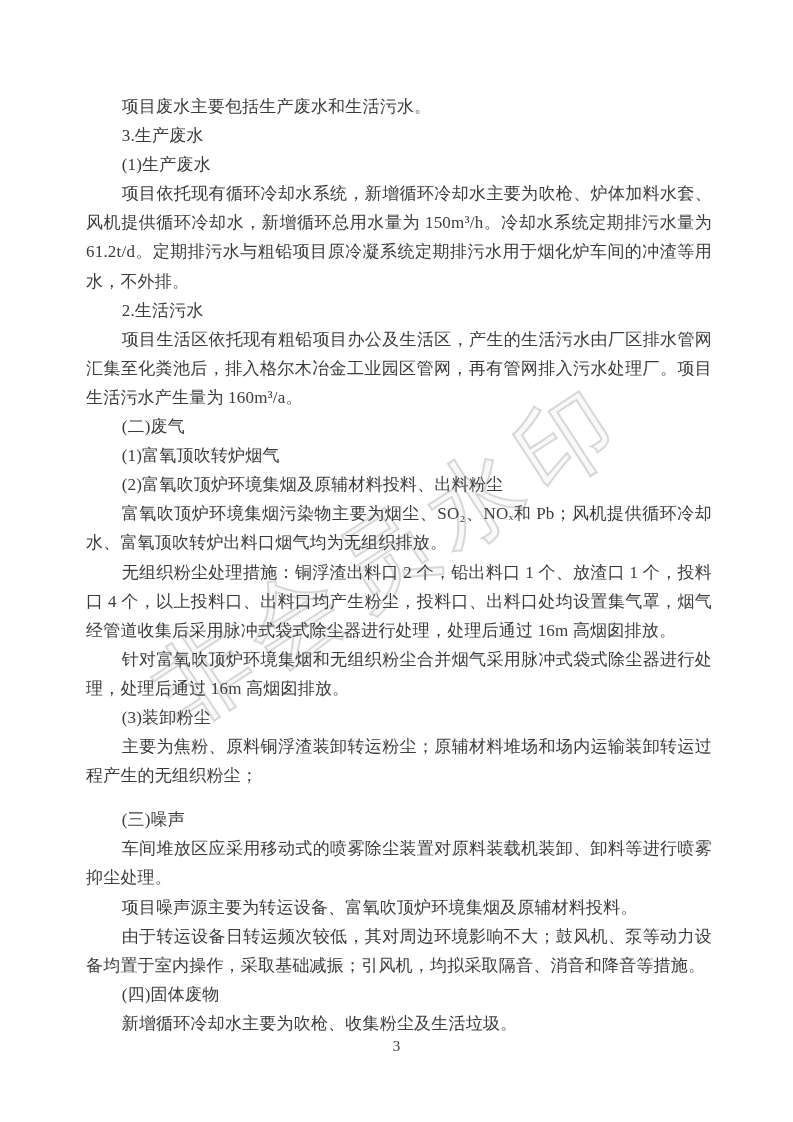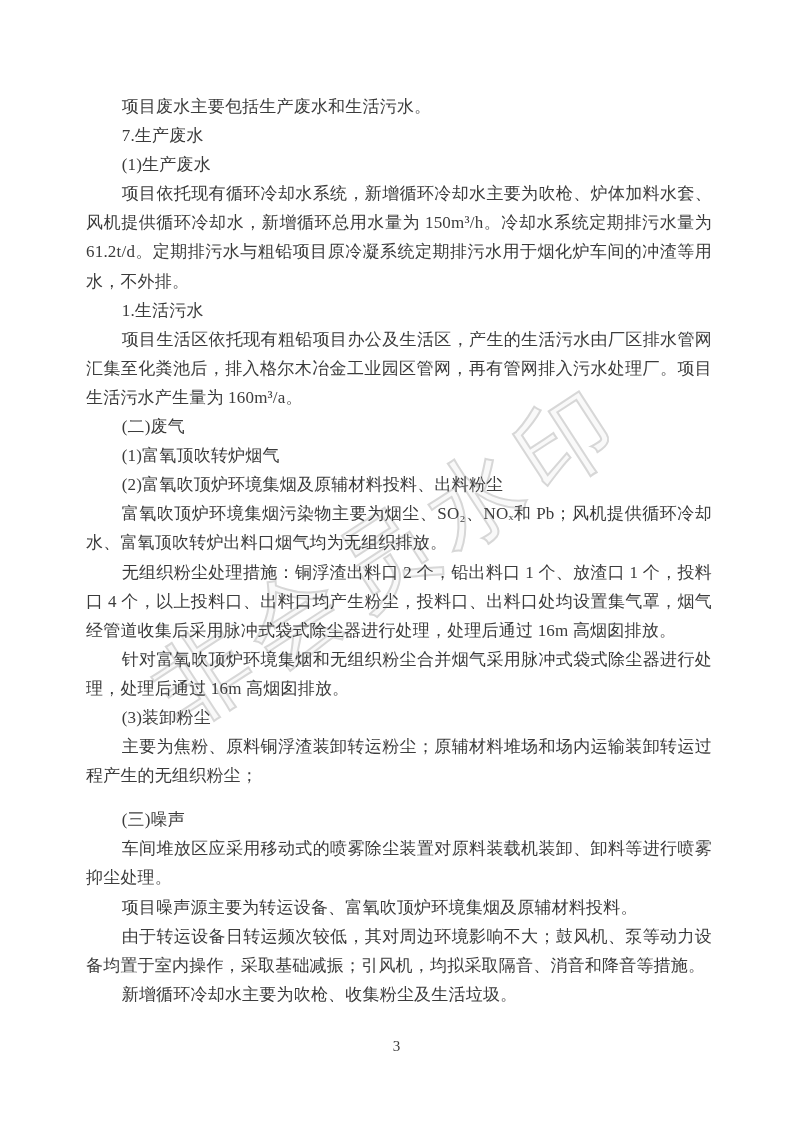--- a/index.html
+++ b/index.html
@@ -58,34 +58,35 @@
   }
 </style>
 </head>
 <body>
 
 <div class="page">
   <div class="watermark">非会员水印</div>
 
   <div class="content">
       <p class="para">项目废水主要包括生产废水和生活污水。</p>
-      <p class="para">7.生产废水</p>
+      <p class="para">3.生产废水</p>
       <p class="para">(1)生产废水</p>
       <p class="para">项目依托现有循环冷却水系统，新增循环冷却水主要为吹枪、炉体加料水套、风机提供循环冷却水，新增循环总用水量为 150m³/h。冷却水系统定期排污水量为 61.2t/d。定期排污水与粗铅项目原冷凝系统定期排污水用于烟化炉车间的冲渣等用水，不外排。</p>
-      <p class="para">1.生活污水</p>
+      <p class="para">2.生活污水</p>
       <p class="para">项目生活区依托现有粗铅项目办公及生活区，产生的生活污水由厂区排水管网汇集至化粪池后，排入格尔木冶金工业园区管网，再有管网排入污水处理厂。项目生活污水产生量为 160m³/a。</p>
       <p class="para">(二)废气</p>
       <p class="para">(1)富氧顶吹转炉烟气</p>
       <p class="para">(2)富氧吹顶炉环境集烟及原辅材料投料、出料粉尘</p>
       <p class="para">富氧吹顶炉环境集烟污染物主要为烟尘、SO₂、NOₓ和 Pb；风机提供循环冷却水、富氧顶吹转炉出料口烟气均为无组织排放。</p>
       <p class="para">无组织粉尘处理措施：铜浮渣出料口 2 个，铅出料口 1 个、放渣口 1 个，投料口 4 个，以上投料口、出料口均产生粉尘，投料口、出料口处均设置集气罩，烟气经管道收集后采用脉冲式袋式除尘器进行处理，处理后通过 16m 高烟囱排放。</p>
       <p class="para">针对富氧吹顶炉环境集烟和无组织粉尘合并烟气采用脉冲式袋式除尘器进行处理，处理后通过 16m 高烟囱排放。</p>
       <p class="para">(3)装卸粉尘</p>
       <p class="para">主要为焦粉、原料铜浮渣装卸转运粉尘；原辅材料堆场和场内运输装卸转运过程产生的无组织粉尘；</p>
       <p class="para space-before">(三)噪声</p>
       <p class="para">车间堆放区应采用移动式的喷雾除尘装置对原料装载机装卸、卸料等进行喷雾抑尘处理。</p>
       <p class="para">项目噪声源主要为转运设备、富氧吹顶炉环境集烟及原辅材料投料。</p>
       <p class="para">由于转运设备日转运频次较低，其对周边环境影响不大；鼓风机、泵等动力设备均置于室内操作，采取基础减振；引风机，均拟采取隔音、消音和降音等措施。</p>
+      <p class="para">(四)固体废物</p>
       <p class="para">新增循环冷却水主要为吹枪、收集粉尘及生活垃圾。</p>
     </div>
 
   <div class="footer">3</div>
 </div>
 
 </body></html>

